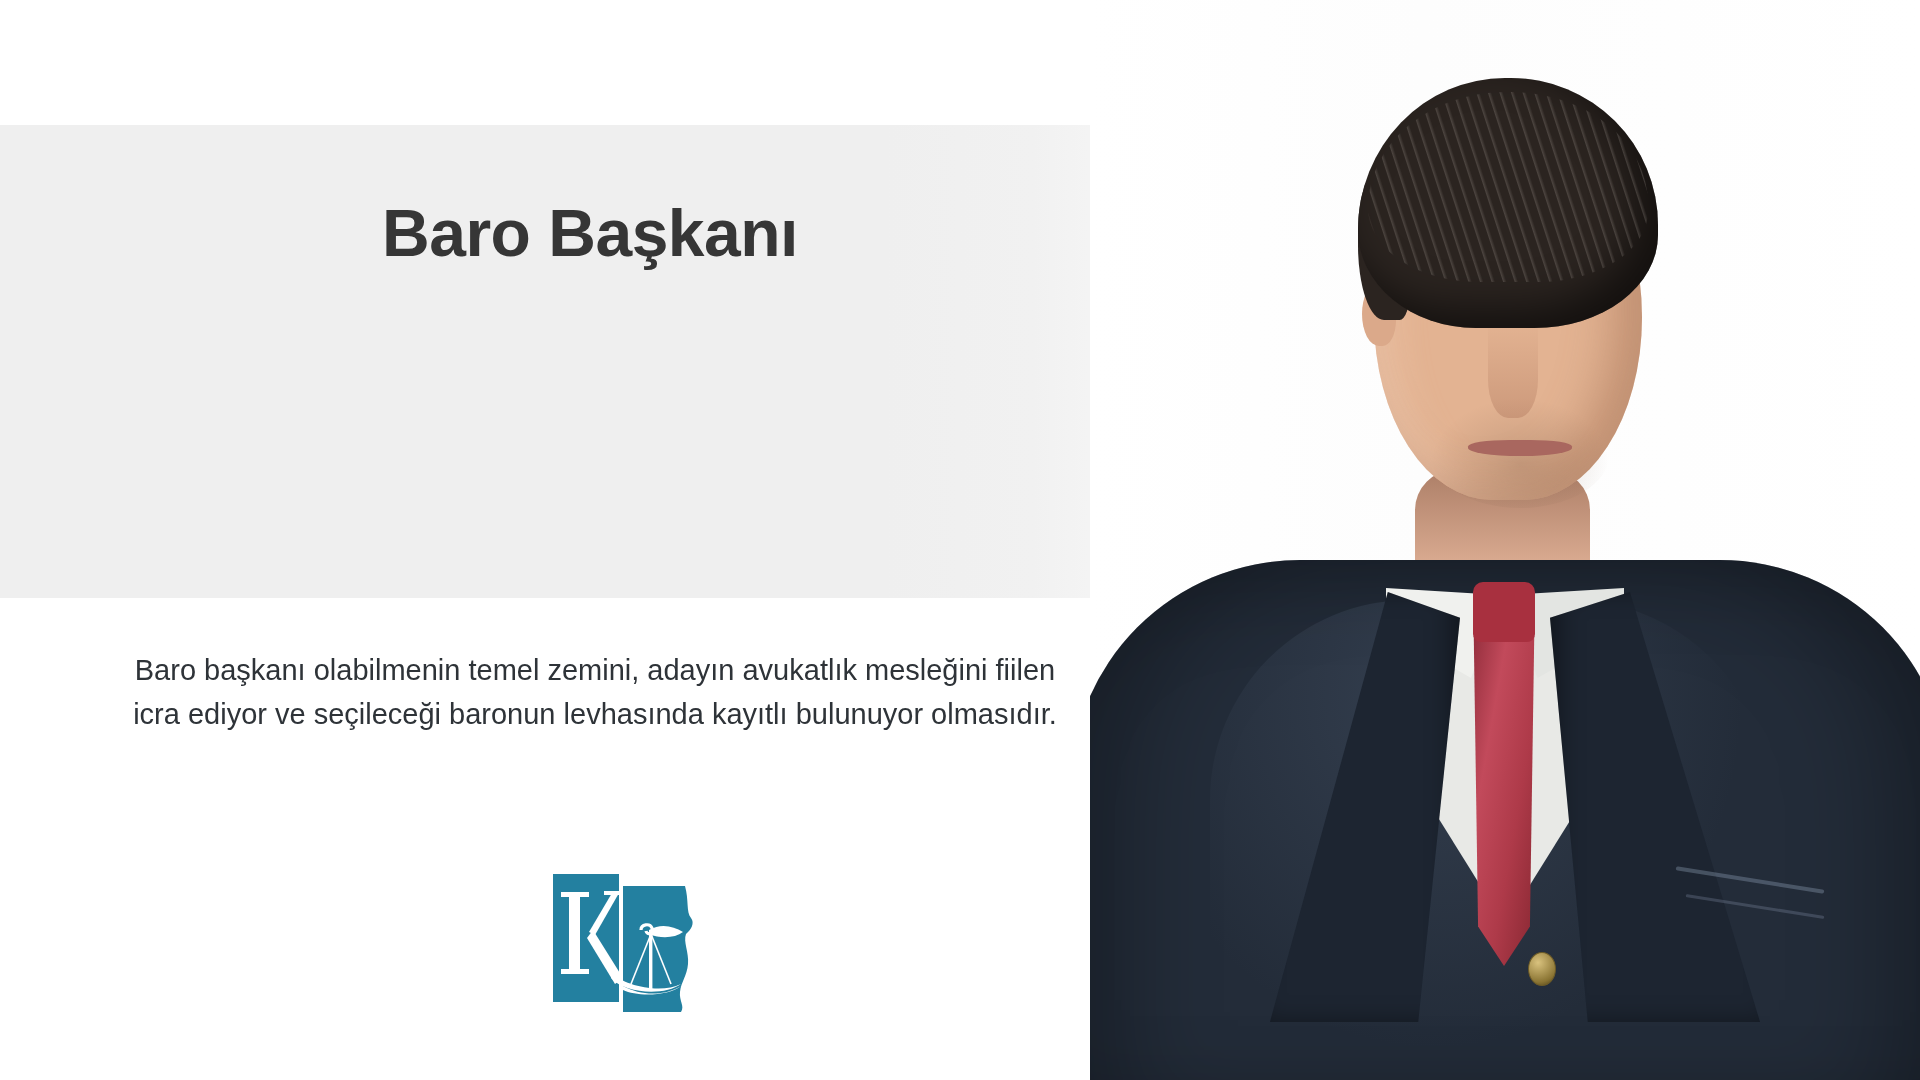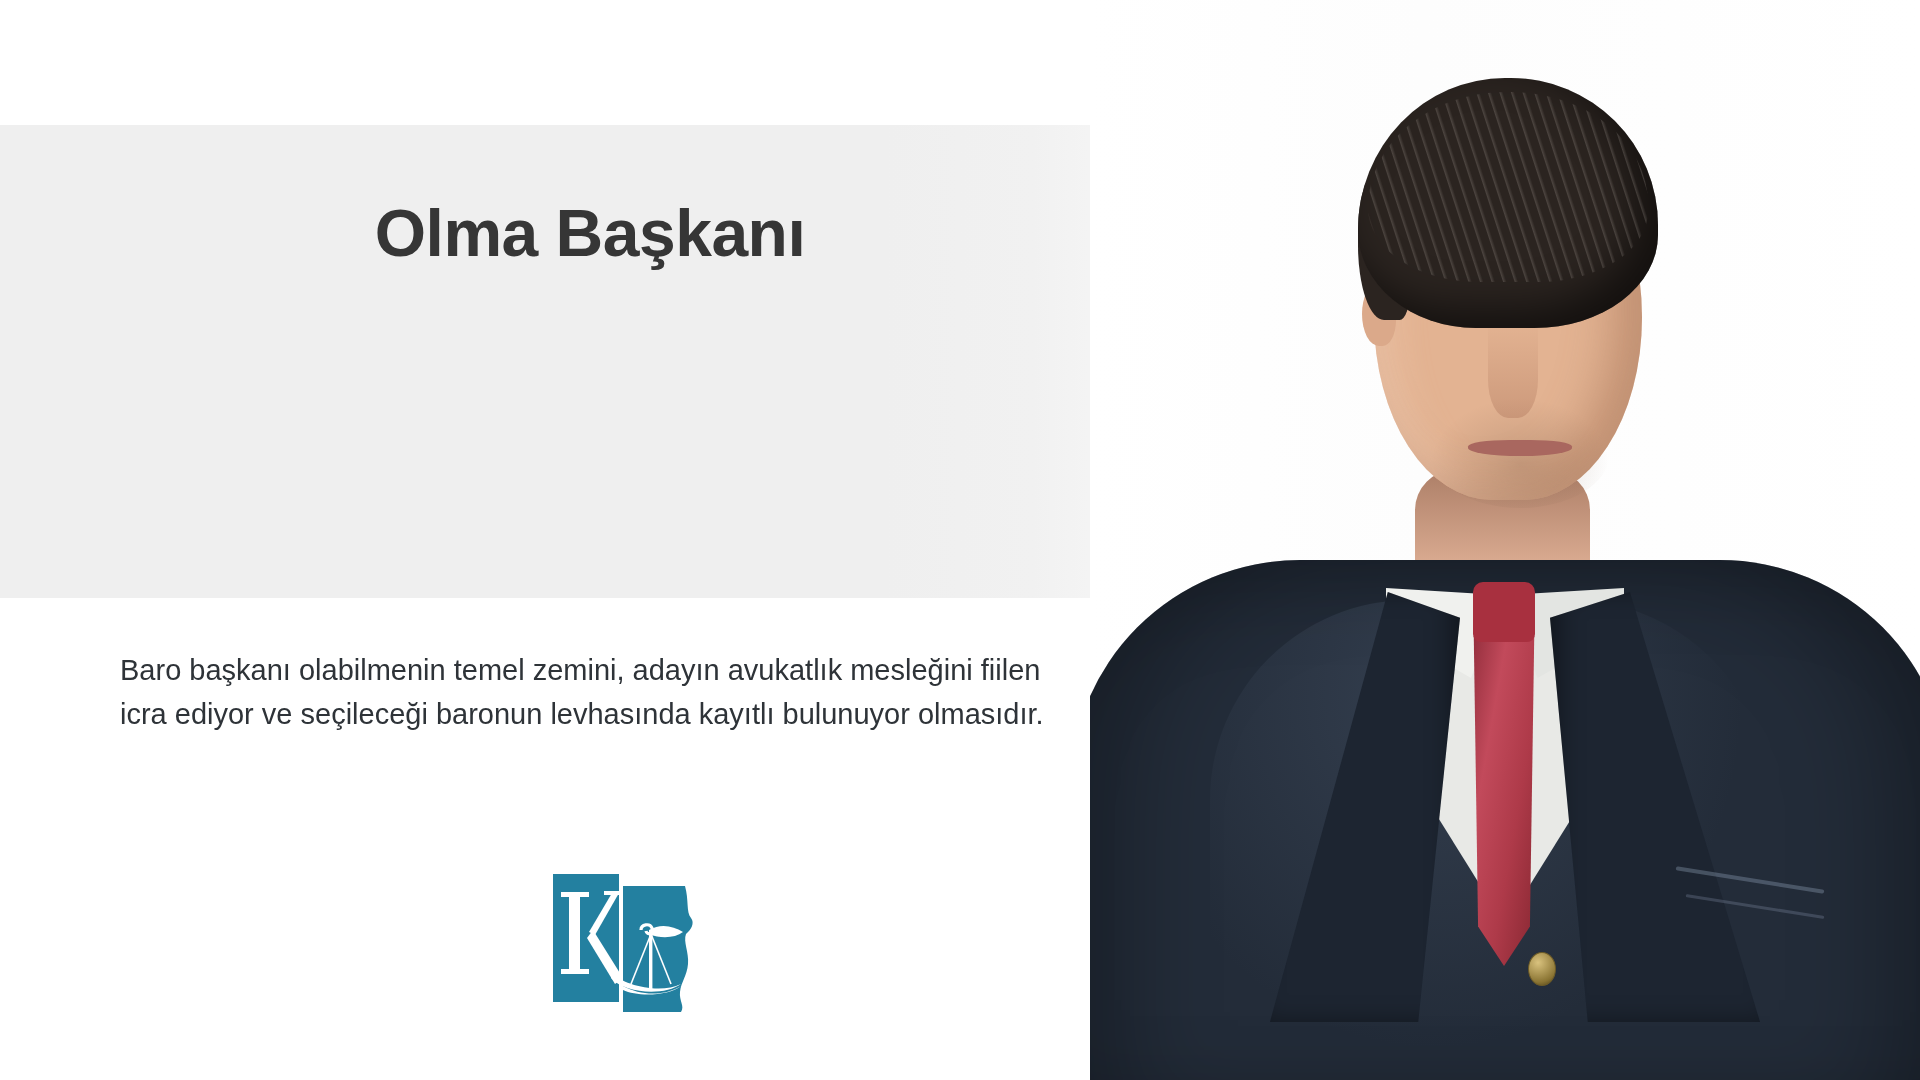--- a/index.html
+++ b/index.html
@@ -66,20 +66,21 @@
     font-weight: 300;
     letter-spacing: -0.2px;
     color: #3a3a3a;
   }
 
   .paragraph {
     position: absolute;
     left: 120px;
     top: 648px;
     width: 950px;
+    text-align: center;
     font-size: 29px;
     font-weight: 400;
     line-height: 1.52;
     color: #2e3338;
   }
 
   
   .logo {
     position: absolute;
     left: 549px;
@@ -397,21 +398,21 @@
     <div class="brow-l"></div>
     <div class="brow-r"></div>
     <div class="hair-side"></div>
     <div class="hair"></div>
     <div class="hair-strands"></div>
   </div>
 
   <div class="text-col">
 
     <div class="headline">
-      <span class="line1">Olma Başkanı</span>
+      <span class="line1">Baro Başkanı</span>
     </div>
 
     <div class="paragraph">Baro başkanı olabilmenin temel zemini, adayın avukatlık mesleğini fiilen icra ediyor ve seçileceği baronun levhasında kayıtlı bulunuyor olmasıdır.</div>
 
     <div class="logo">
       <svg viewBox="0 0 172 172" xmlns="http://www.w3.org/2000/svg">
 
         <rect x="4" y="14" width="66" height="128" fill="#2380a0"></rect>
 
         <path d="M74 26 H136 C140 40 137 52 142 58 C146 63 142 70 137 74

